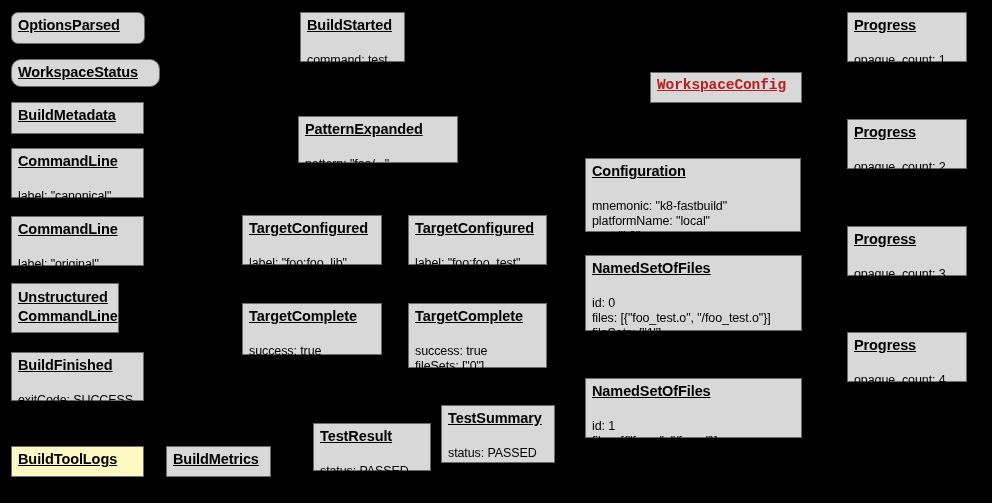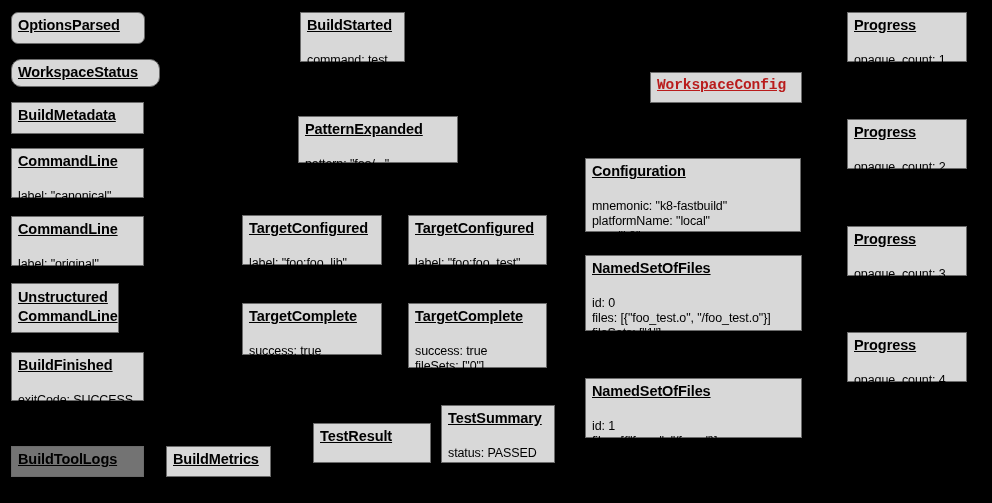--- a/index.html
+++ b/index.html
@@ -168,25 +168,25 @@
         <div class="node-prop">files: [{"foo.o", "/foo.o"}]</div>
       </div>
     </div>
     <div class="node" style="left: 441px; top: 405px; width: 114px; height: 58px; background: rgb(216, 216, 216); border-color: rgb(107, 107, 107); color: rgb(0, 0, 0);">
       <div class="node-title">TestSummary</div>
       <div class="node-props">
         <div class="node-prop">status: PASSED</div>
         <div class="node-prop">runs: 1</div>
       </div>
     </div>
-    <div class="node" style="left: 313px; top: 423px; width: 118px; height: 40px; background: rgb(216, 216, 216); border-color: rgb(107, 107, 107); color: rgb(0, 0, 0);">
+    <div class="node" style="left: 313px; top: 423px; width: 118px; height: 48px; background: rgb(216, 216, 216); border-color: rgb(107, 107, 107); color: rgb(0, 0, 0);">
       <div class="node-title">TestResult</div>
       <div class="node-props">
         <div class="node-prop">status: PASSED</div>
       </div>
     </div>
-    <div class="node" style="left: 11px; top: 446px; width: 133px; height: 31px; background: #737373; border-color: rgb(107, 107, 107); color: rgb(0, 0, 0);">
+    <div class="node" style="left: 11px; top: 446px; width: 133px; height: 31px; background: #fef9c3; border-color: rgb(107, 107, 107); color: rgb(0, 0, 0);">
       <div class="node-title">BuildToolLogs</div>
     </div>
     <div class="node" style="left: 166px; top: 446px; width: 105px; height: 31px; background: rgb(216, 216, 216); border-color: rgb(107, 107, 107); color: rgb(0, 0, 0);">
       <div class="node-title">BuildMetrics</div>
     </div>
   </div>
 
 </body></html>

